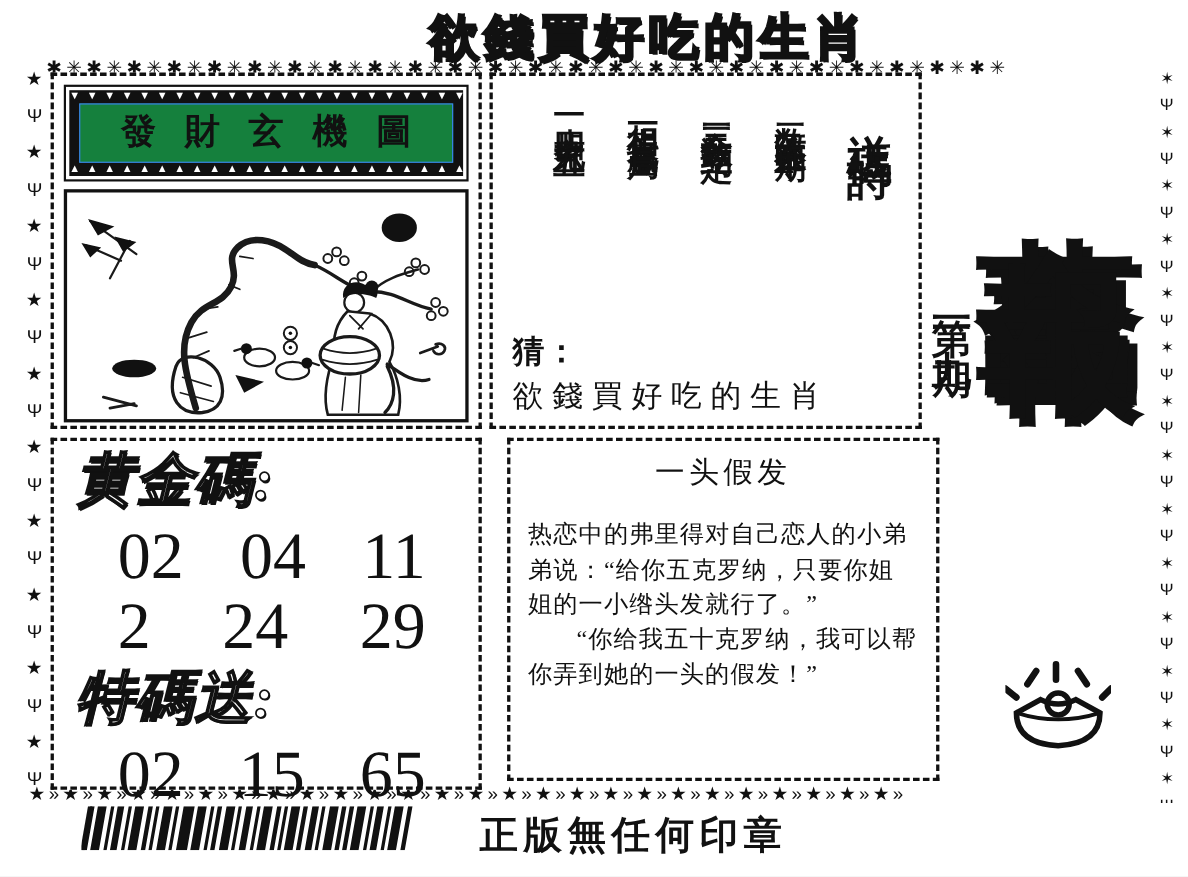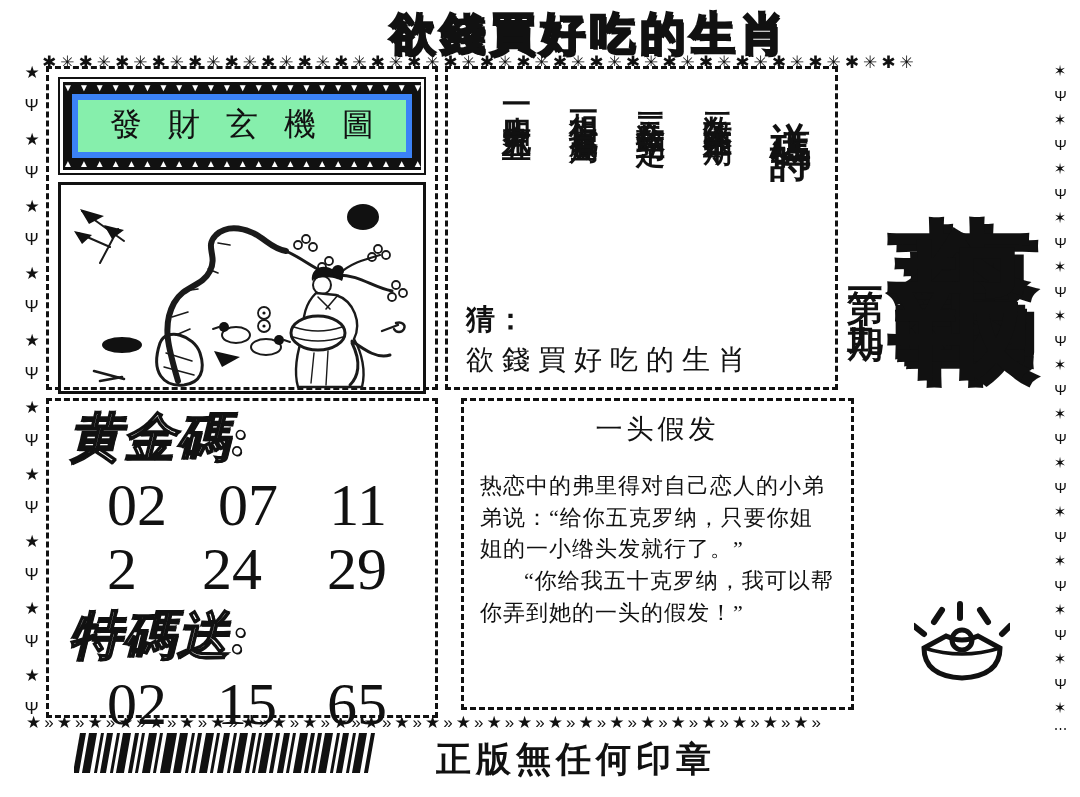--- a/index.html
+++ b/index.html
@@ -61,22 +61,22 @@
   #box-poem   { left:445px; top:66px;  width:393px; height:324px; }
   #box-joke   { left:461px; top:398px; width:393px; height:312px; padding:8px 16px; }
 
   
   .fancy-outer{ border:2px solid #111; padding:3px; background:#fff; }
   .fancy{ position:relative; background:#111; padding:12px 9px; }
   .zz{ position:absolute; left:0; right:0; color:#fff; font-size:10px; line-height:12px;
        letter-spacing:6px; text-align:center; overflow:hidden; height:12px; }
   .zz.top{ top:0; } .zz.bottom{ bottom:0; }
   .fancy-inner{
-    background:#86efac; border:6px solid #3b82f6; text-align:center;
-    font-size:32px; font-weight:normal; letter-spacing:26px; text-indent:26px;
+    background:#15803d; border:1px solid #3b82f6; text-align:center;
+    font-size:32px; font-weight:bold; letter-spacing:26px; text-indent:26px;
     padding:3px 0 5px 0; white-space:nowrap;
   }
   #illustration-frame{
     margin-top:7px; border:3px solid #111; height:212px; position:relative; overflow:hidden;
   }
   #illustration-frame svg{ display:block; width:100%; height:100%; }
 
   
   .code-label{ font-size:52px; letter-spacing:2px; font-style:italic;
                font-family:"Liberation Serif","DejaVu Serif",serif; line-height:1.1; padding-left:6px; white-space:nowrap; }
@@ -195,21 +195,21 @@
 
         <path d="M316,146 l16,-6 M330,138 c6,-2 10,2 8,6 c-2,4 -8,4 -10,0" stroke-width="2.4"></path>
       </svg>
     </div>
   </div>
 
   <div id="box-golden" class="dashed-box">
     <div class="code-label outline-thin">黄金碼:</div>
     <div class="num-row" style="margin-top:8px">
       <span>02</span>
-      <span>07</span>
+      <span>04</span>
       <span>11</span>
     </div>
     <div class="num-row">
       <span>2</span>
       <span>24</span>
       <span>29</span>
     </div>
     <div class="code-label outline-thin" style="margin-top:6px">特碼送:</div>
     <div class="num-row" style="margin-top:8px">
       <span>02</span>

